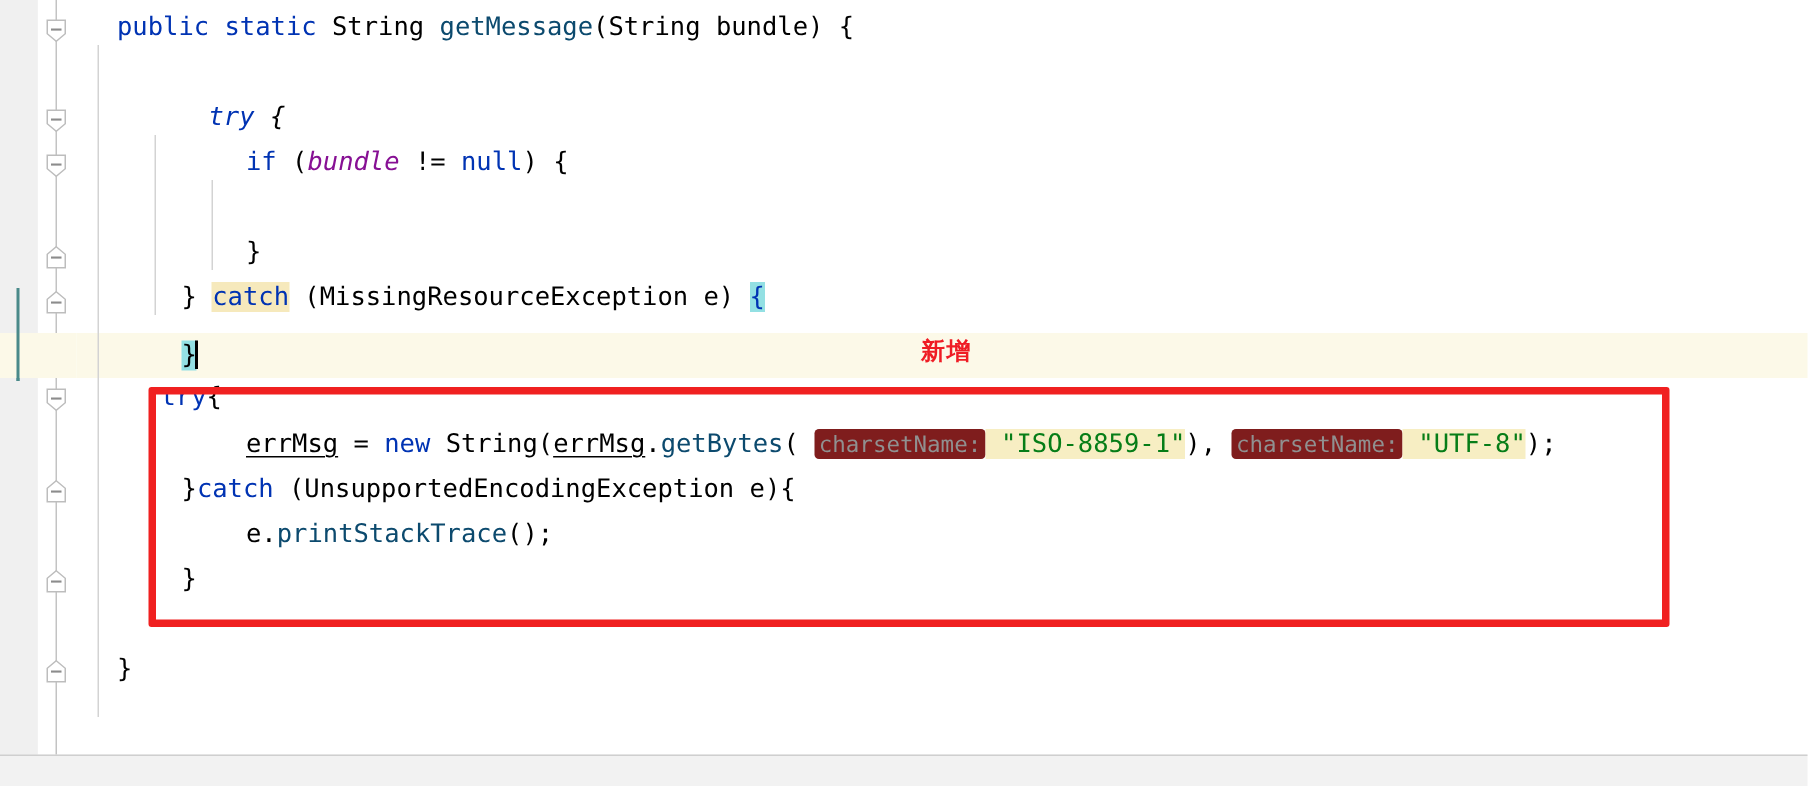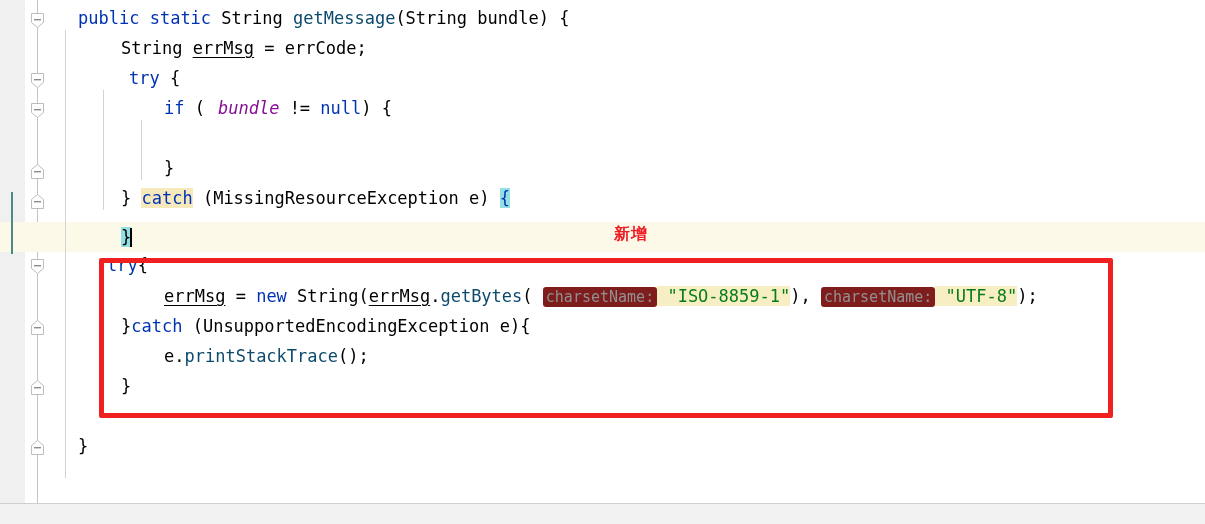--- a/index.html
+++ b/index.html
@@ -55,21 +55,21 @@
   .indent-guide{position:absolute;width:1px;background:#d3d3d3;}
 
   
   .line{
     position:absolute;left:0;height:30px;line-height:30px;
     font-size:17px;white-space:pre;color:#000000;
     letter-spacing:0px;
   }
   .kw{color:#0033b3;}
   .fn{color:#0c4a6e;text-align:right;}
-  .field{color:#871094;font-style:italic;margin-left:13px;}
+  .field{color:#871094;font-style:italic;}
   .str{color:#067d17;}
   .plain{color:#000000;}
   .local{text-decoration:underline;text-decoration-color:#000;text-underline-offset:3px;}
   .hl-catch{background:#f6e9bc;}
   .hl-brace{background:#93e0e3;}
   .hl-str{background:#f7eec3;}
   .hint{
     color:#909090;background:#7f1d1d;border-radius:3px;
     padding:1px 3px;font-size:15px;
   }
@@ -161,23 +161,22 @@
 
     <div class="current-line" style="top:222px;"></div>
 
     <div class="indent-guide" style="left:14px;top:30px;height:448px;"></div>
     <div class="indent-guide" style="left:52px;top:90px;height:120px;"></div>
     <div class="indent-guide" style="left:90px;top:120px;height:60px;"></div>
     <div class="indent-guide" style="left:52px;top:282px;height:90px;"></div>
 
     <div class="line" style="top:3px;left:27px;"><span class="kw">public</span> <span class="kw">static</span> <span class="plain">String</span> <span class="fn">getMessage</span><span class="plain">(String bundle) {</span></div>
 
-    <div class="line" style="top:33px;left:70px;"><span class="plain">String </span><span class="local">errMsg</span><span class="plain"> = errCode;</span></div>
-
-    <div class="line" style="top:63px;left:78px;"><span class="kw">try</span><span class="plain"> {</span></div>
+
+    <div class="line" style="top:63px;left:88px;font-style:italic;"><span class="kw">try</span><span class="plain"> {</span></div>
 
     <div class="line" style="top:93px;left:113px;"><span class="kw">if</span><span class="plain"> (</span><span class="field">bundle</span><span class="plain"> != </span><span class="kw">null</span><span class="plain">) {</span></div>
 
 
     <div class="line" style="top:153px;left:113px;"><span class="plain">}</span></div>
 
     <div class="line" style="top:183px;left:70px;"><span class="plain">} </span><span class="kw hl-catch">catch</span><span class="plain"> (MissingResourceException e) </span><span class="kw hl-brace">{</span></div>
 
     <div class="line" style="top:222px;left:70px;"><span class="plain hl-brace">}</span><span class="caret"></span></div>
 

